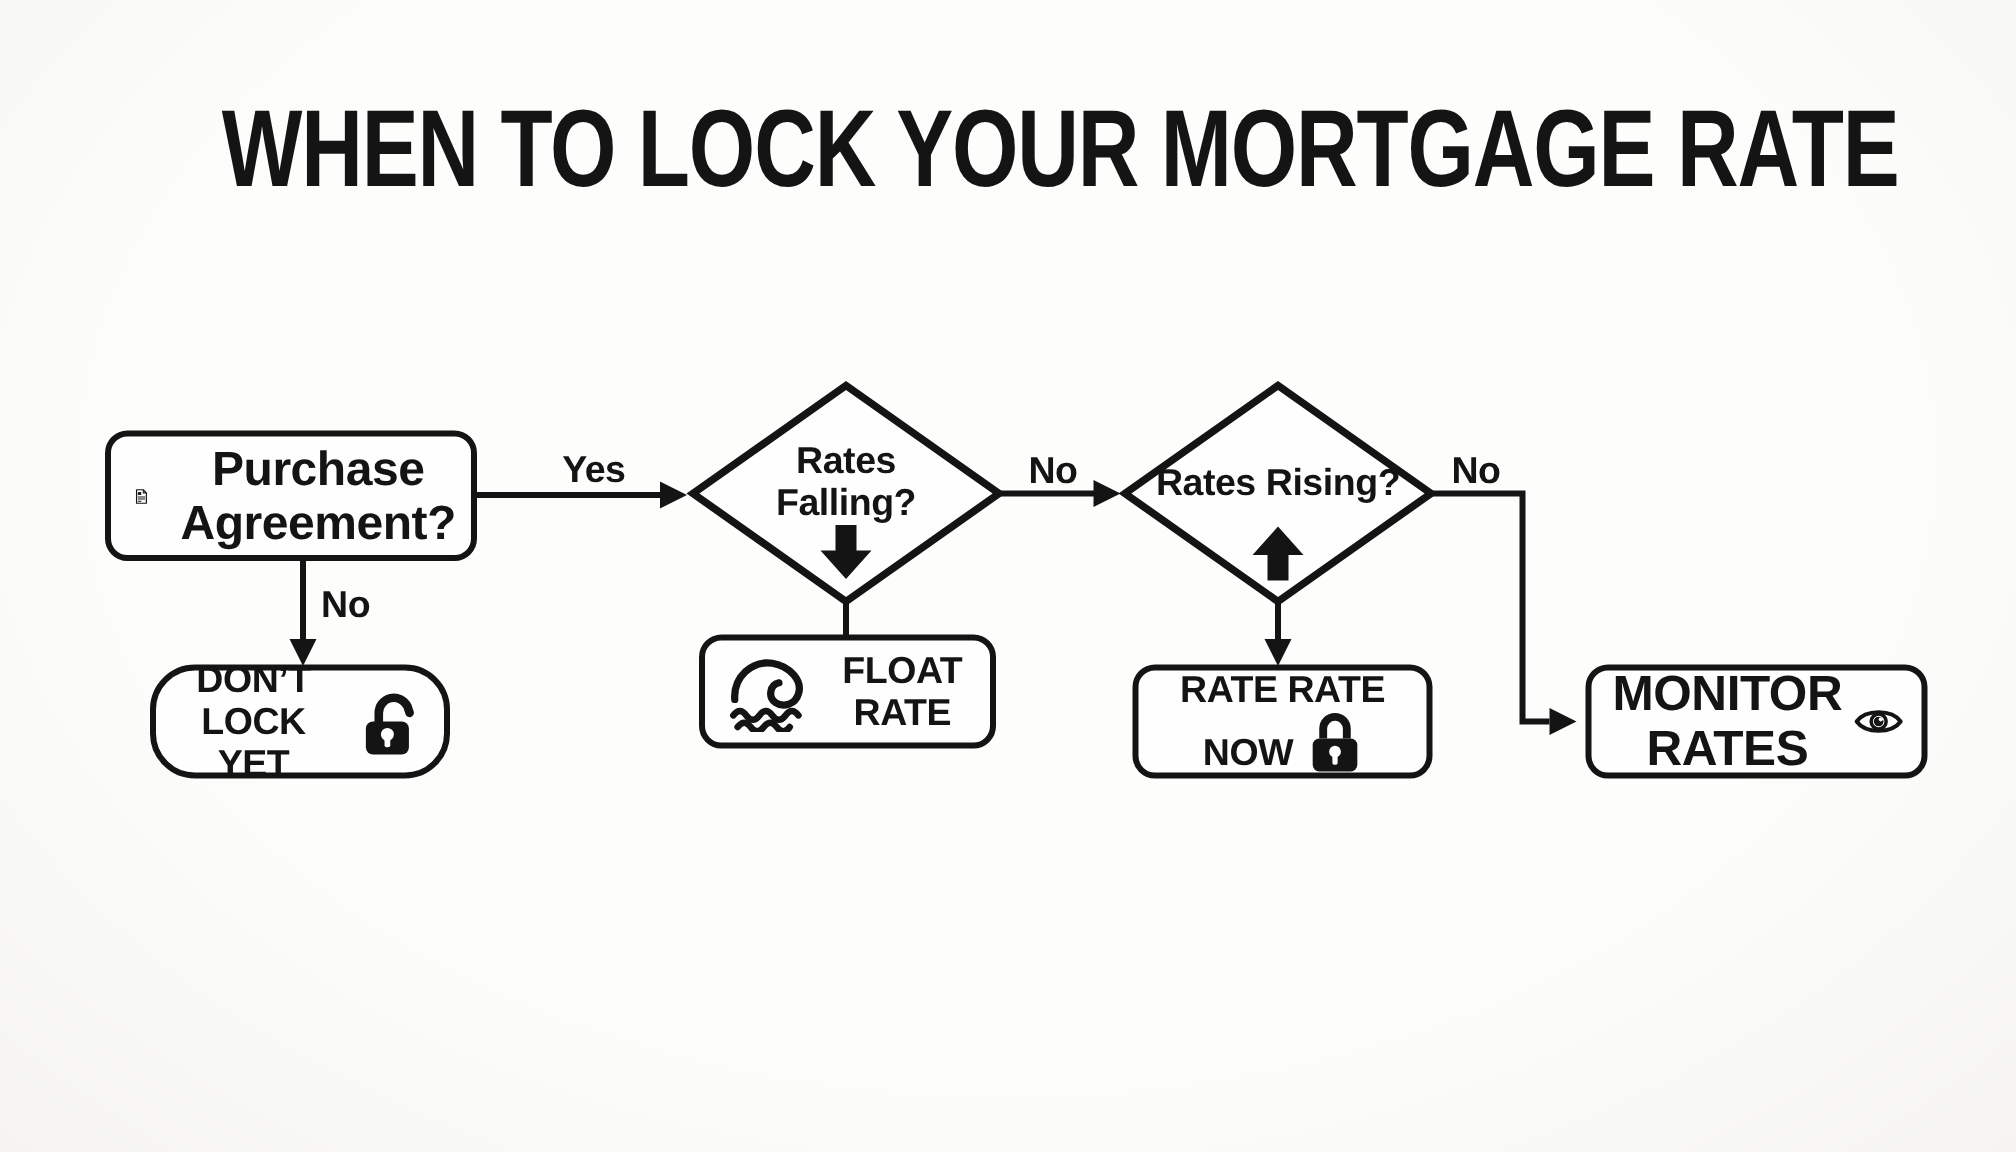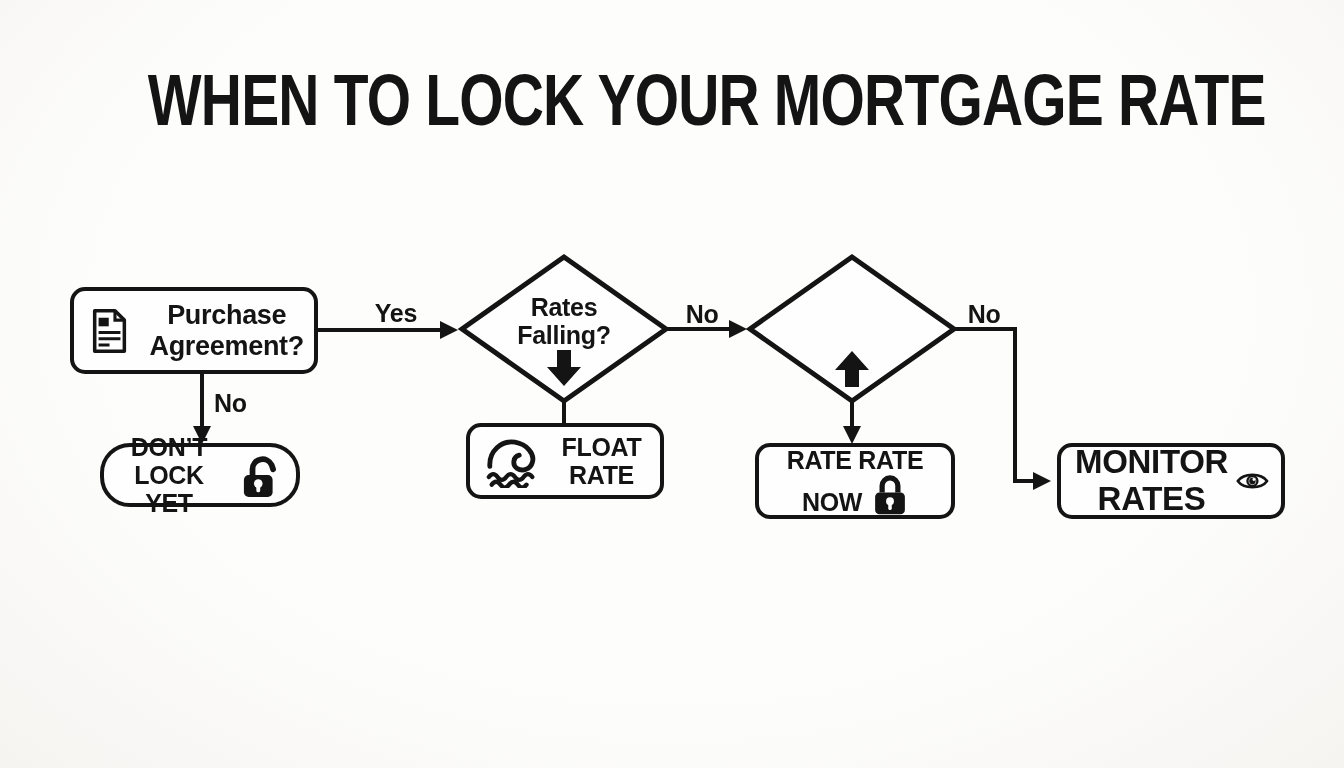--- a/index.html
+++ b/index.html
@@ -23,22 +23,22 @@
   .node{
     position:absolute; box-sizing:border-box;
     background:var(--node-fill); border:4px solid var(--ink); border-radius:15px;
     display:flex; align-items:center; font-weight:bold; letter-spacing:-0.3px;
   }
   .node .txt{
     display:flex; flex-direction:column; align-items:center; justify-content:center;
     line-height:1.12; text-align:center;
   }
   .grow{flex:1;}
-  .purchase{left:70px; top:287px; width:248px; height:87px; font-size:27px; padding:0 10px 0 16px; gap:22px;}
-  .dont-lock{left:100px; top:443px; width:200px; height:64px; font-size:25px; padding:0 10px 0 12px; gap:20px;border-radius:30px;}
+  .purchase{left:70px; top:287px; width:248px; height:87px; font-size:32px; padding:0 10px 0 16px; gap:22px;}
+  .dont-lock{left:100px; top:443px; width:200px; height:76px; font-size:25px; padding:0 10px 0 12px; gap:20px;border-radius:30px;}
   .float-rate{left:466px; top:423px; width:198px; height:76px; font-size:25px; padding:0 10px 0 15px; gap:12px;}
   .lock-now{left:755px; top:443px; width:200px; height:76px; font-size:25px; justify-content:center;}
   .monitor{left:1057px; top:443px; width:228px; height:76px; font-size:33px; padding:0 12px 0 14px; gap:8px;}
   .line2row{display:flex; align-items:flex-end; gap:10px;}
   .diamond-label{
     position:absolute; text-align:center; font-weight:bold;
     font-size:25px; line-height:28px; letter-spacing:-0.3px;
   }
   .dl-falling{left:484px; top:293px; width:160px;}
   .dl-rising{left:752px; top:308px; width:200px;}
@@ -91,20 +91,21 @@
     <div class="txt grow">
       <span>Purchase</span>
       <span>Agreement?</span>
     </div>
   </div>
 
   <div class="diamond-label dl-falling">
     <div>Rates</div>
     <div>Falling?</div>
   </div>
+  <div class="diamond-label dl-rising">Rates Rising?</div>
 
   <div class="edge-label el-yes">Yes</div>
   <div class="edge-label el-no1">No</div>
   <div class="edge-label el-no2">No</div>
   <div class="edge-label el-no3">No</div>
 
   <div class="node dont-lock">
     <div class="txt grow">
       <span>DON’T</span>
       <span>LOCK YET</span>

